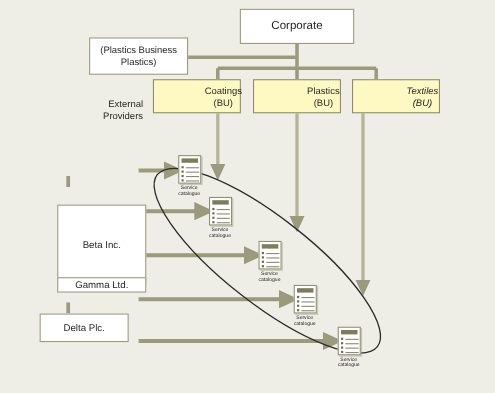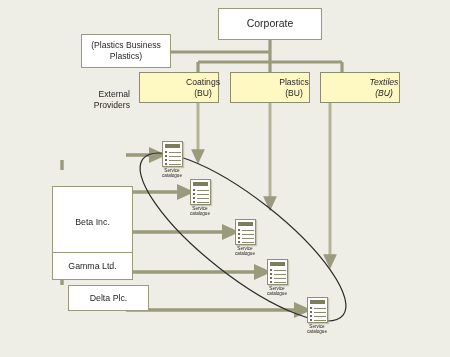--- a/index.html
+++ b/index.html
@@ -143,25 +143,25 @@
   <div class="plain-label" style="left:58px;top:89px;width:72px;">
     <div>External</div>
     <div>Providers</div>
   </div>
 
 
   <div class="node node-white provider" style="left:52px;top:170px;width:81px;height:73px;margin-top:16px;">
     <span>Beta Inc.</span>
   </div>
 
-  <div class="node node-white provider" style="left:52px;top:252px;width:81px;height:28px;align-items:center;">
+  <div class="node node-white provider" style="left:52px;top:252px;width:81px;height:14px;align-items:center;">
     <span>Gamma Ltd.</span>
   </div>
 
-  <div class="node node-white provider" style="left:68px;top:285px;width:81px;height:26px;">
+  <div class="node node-white provider" style="left:36px;top:285px;width:81px;height:26px;">
     <span>Delta Plc.</span>
   </div>
 
   <div class="cat" style="left:160px;top:141px;">
     <div class="cat-doc">
       <span class="bar"></span>
       <span class="bullet" style="top:9px;"></span>
       <span class="row" style="top:9.5px;left:6px;width:12px;"></span>
       <span class="bullet" style="top:13px;"></span>
       <span class="row" style="top:13.5px;left:6px;width:12px;"></span>

